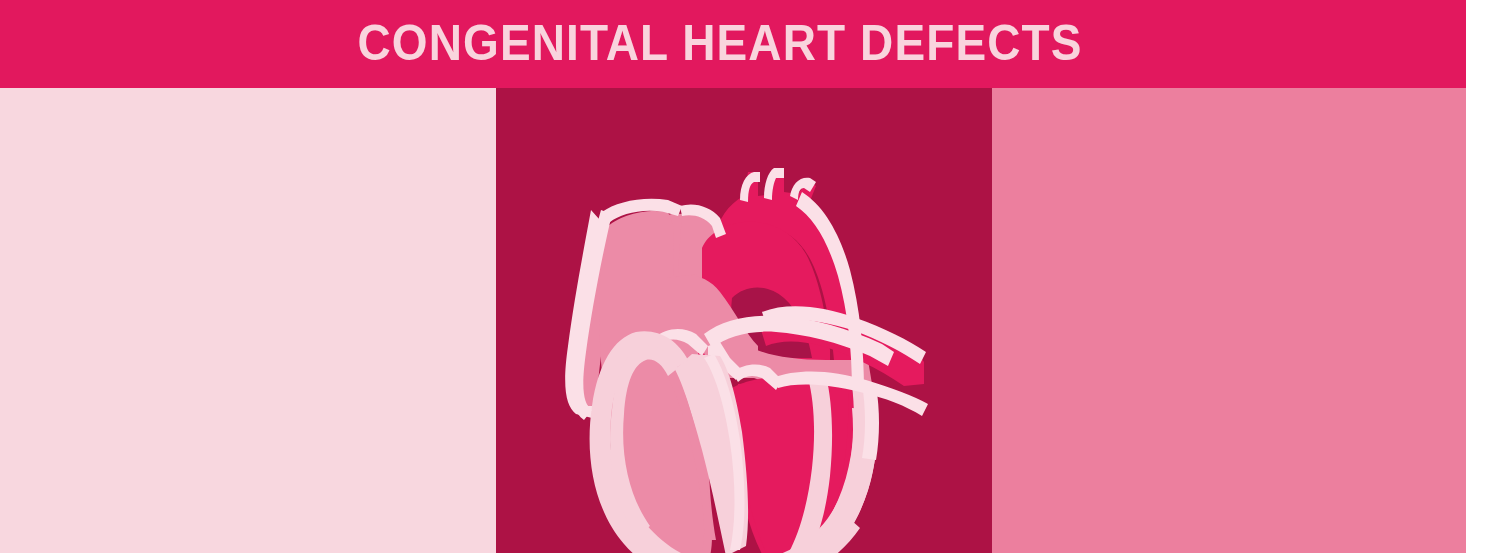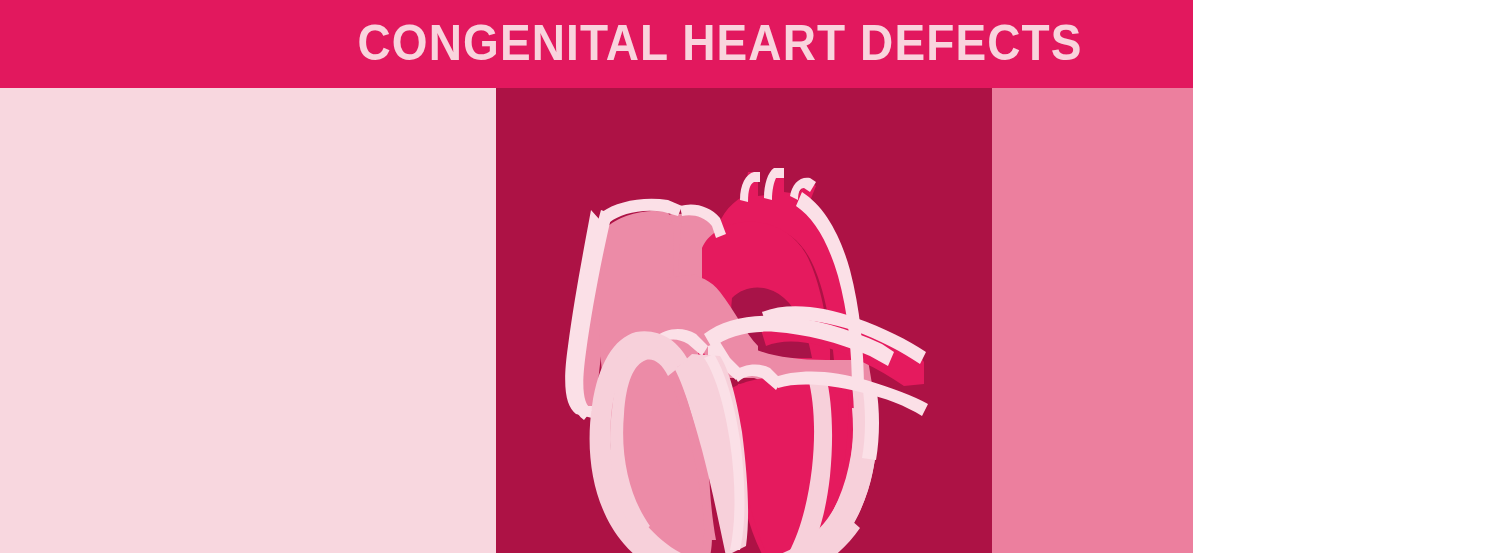--- a/index.html
+++ b/index.html
@@ -2,21 +2,21 @@
 <html><head>
 <meta charset="utf-8">
 <style>
   html, body {
     margin: 0;
     padding: 0;
     background: #ffffff;
   }
   #banner {
     position: relative;
-    width: 1193px;
+    width: 1466px;
     height: 553px;
     overflow: hidden;
     font-family: "Liberation Sans", sans-serif;
     background: #f8d7df;
   }
   
   #header-band {
     position: absolute;
     left: 0; top: 0;
     width: 1490px;

